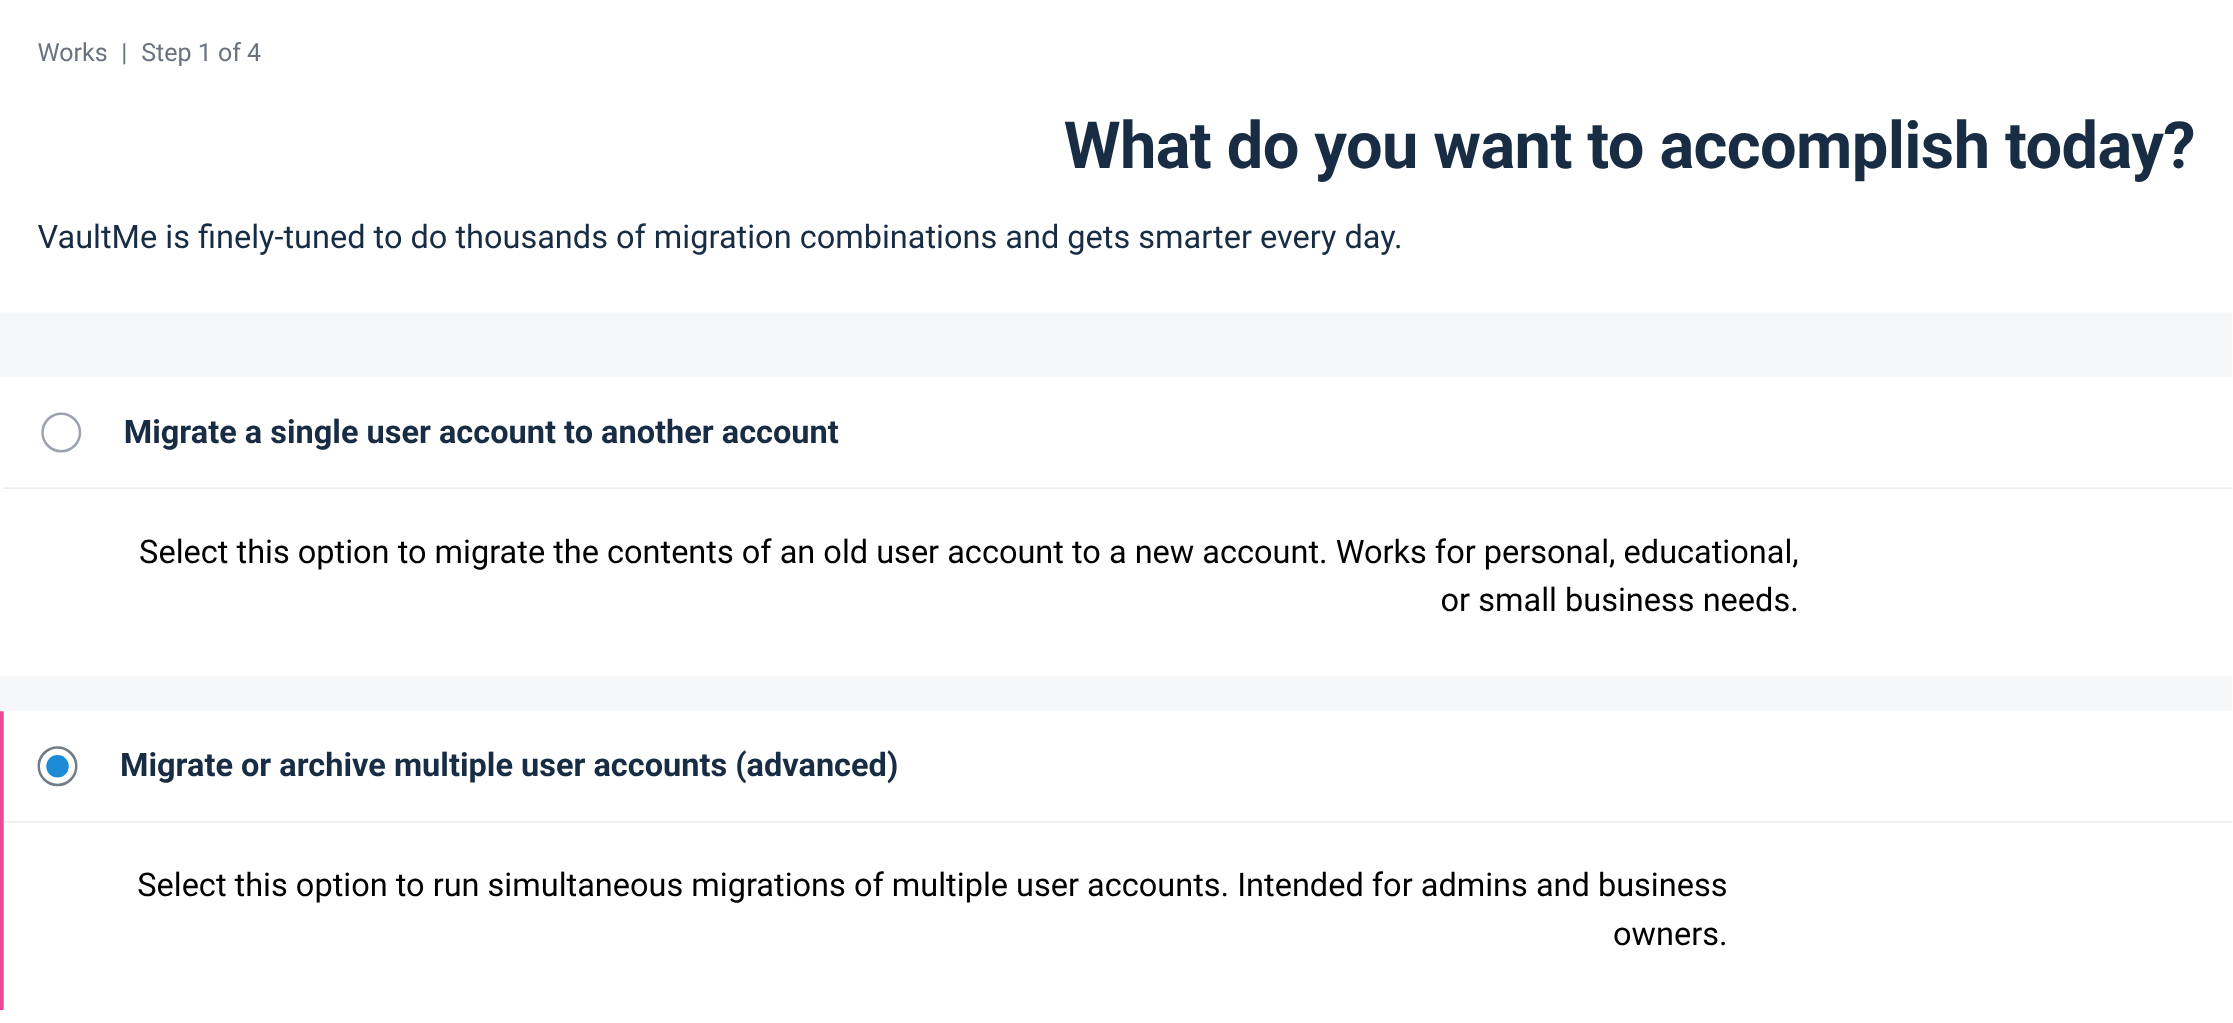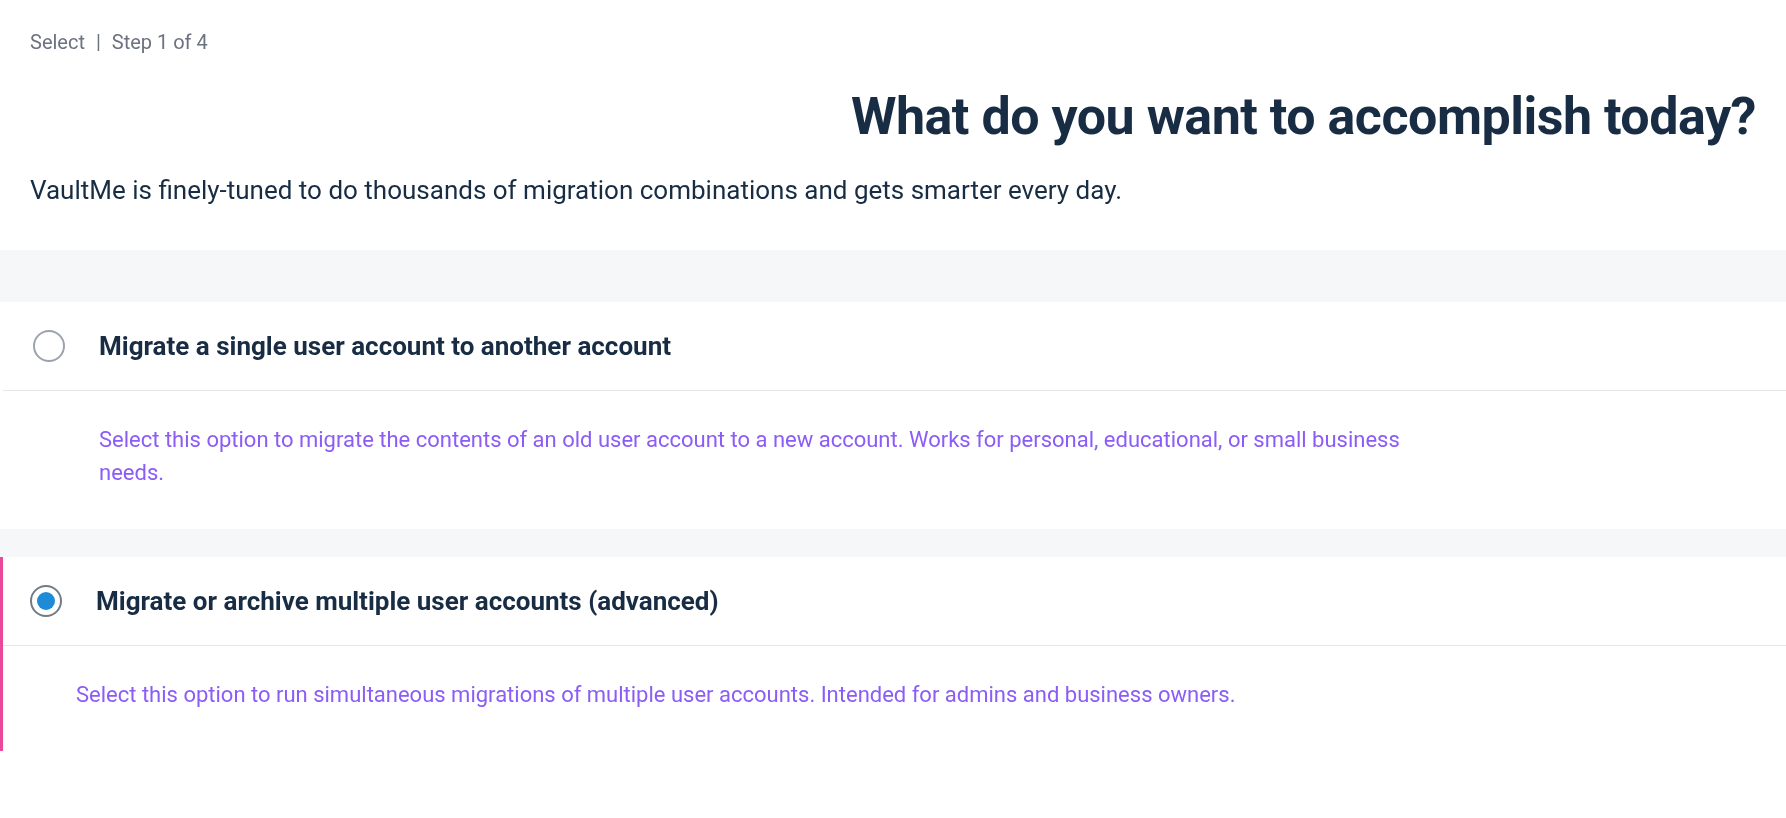--- a/index.html
+++ b/index.html
@@ -41,20 +41,21 @@
       line-height: 1.5;
     }
     .spacer-band {
       background: #f6f7f8;
       height: 52px;
       width: 100%;
     }
     .option-card {
       background: #ffffff;
       border-left: 3px solid transparent;
+      text-align: right;
     }
     .option-card.selected {
       border-left: 3px solid #ec4899;
     }
     .option-header {
       display: flex;
       align-items: center;
       padding: 28px 30px 28px 27px;
       cursor: pointer;
     }
@@ -96,40 +97,40 @@
       background: #e5e7eb;
       width: 100%;
     }
     .option-body {
       padding: 32px 120px 40px 96px;
     }
     .option-card:not(.selected) .option-body {
       padding-left: 96px;
     }
     .option-card.selected .option-body {
-      padding-left: 73px;
+      padding-left: 39px;
     }
     .option-description {
-      font-size: 22px;
-      color: #8b5cf6;
+      font-size: 26px;
+      color: #000000;
       line-height: 1.5;
       max-width: 1340px;
     }
     .gap-between {
       background: #f6f7f8;
       height: 28px;
       width: 100%;
     }
   </style>
 </head>
 <body>
 
 <div class="header-section">
   <div class="breadcrumb">
-    <span>Select</span>
+    <span>Works</span>
     <span class="breadcrumb-separator">|</span>
     <span>Step 1 of 4</span>
   </div>
   <h1 class="page-title">What do you want to accomplish today?</h1>
   <p class="page-subtitle">VaultMe is finely-tuned to do thousands of migration combinations and gets smarter every day.</p>
 </div>
 
 <div class="spacer-band"></div>
 
 <div class="option-card">

